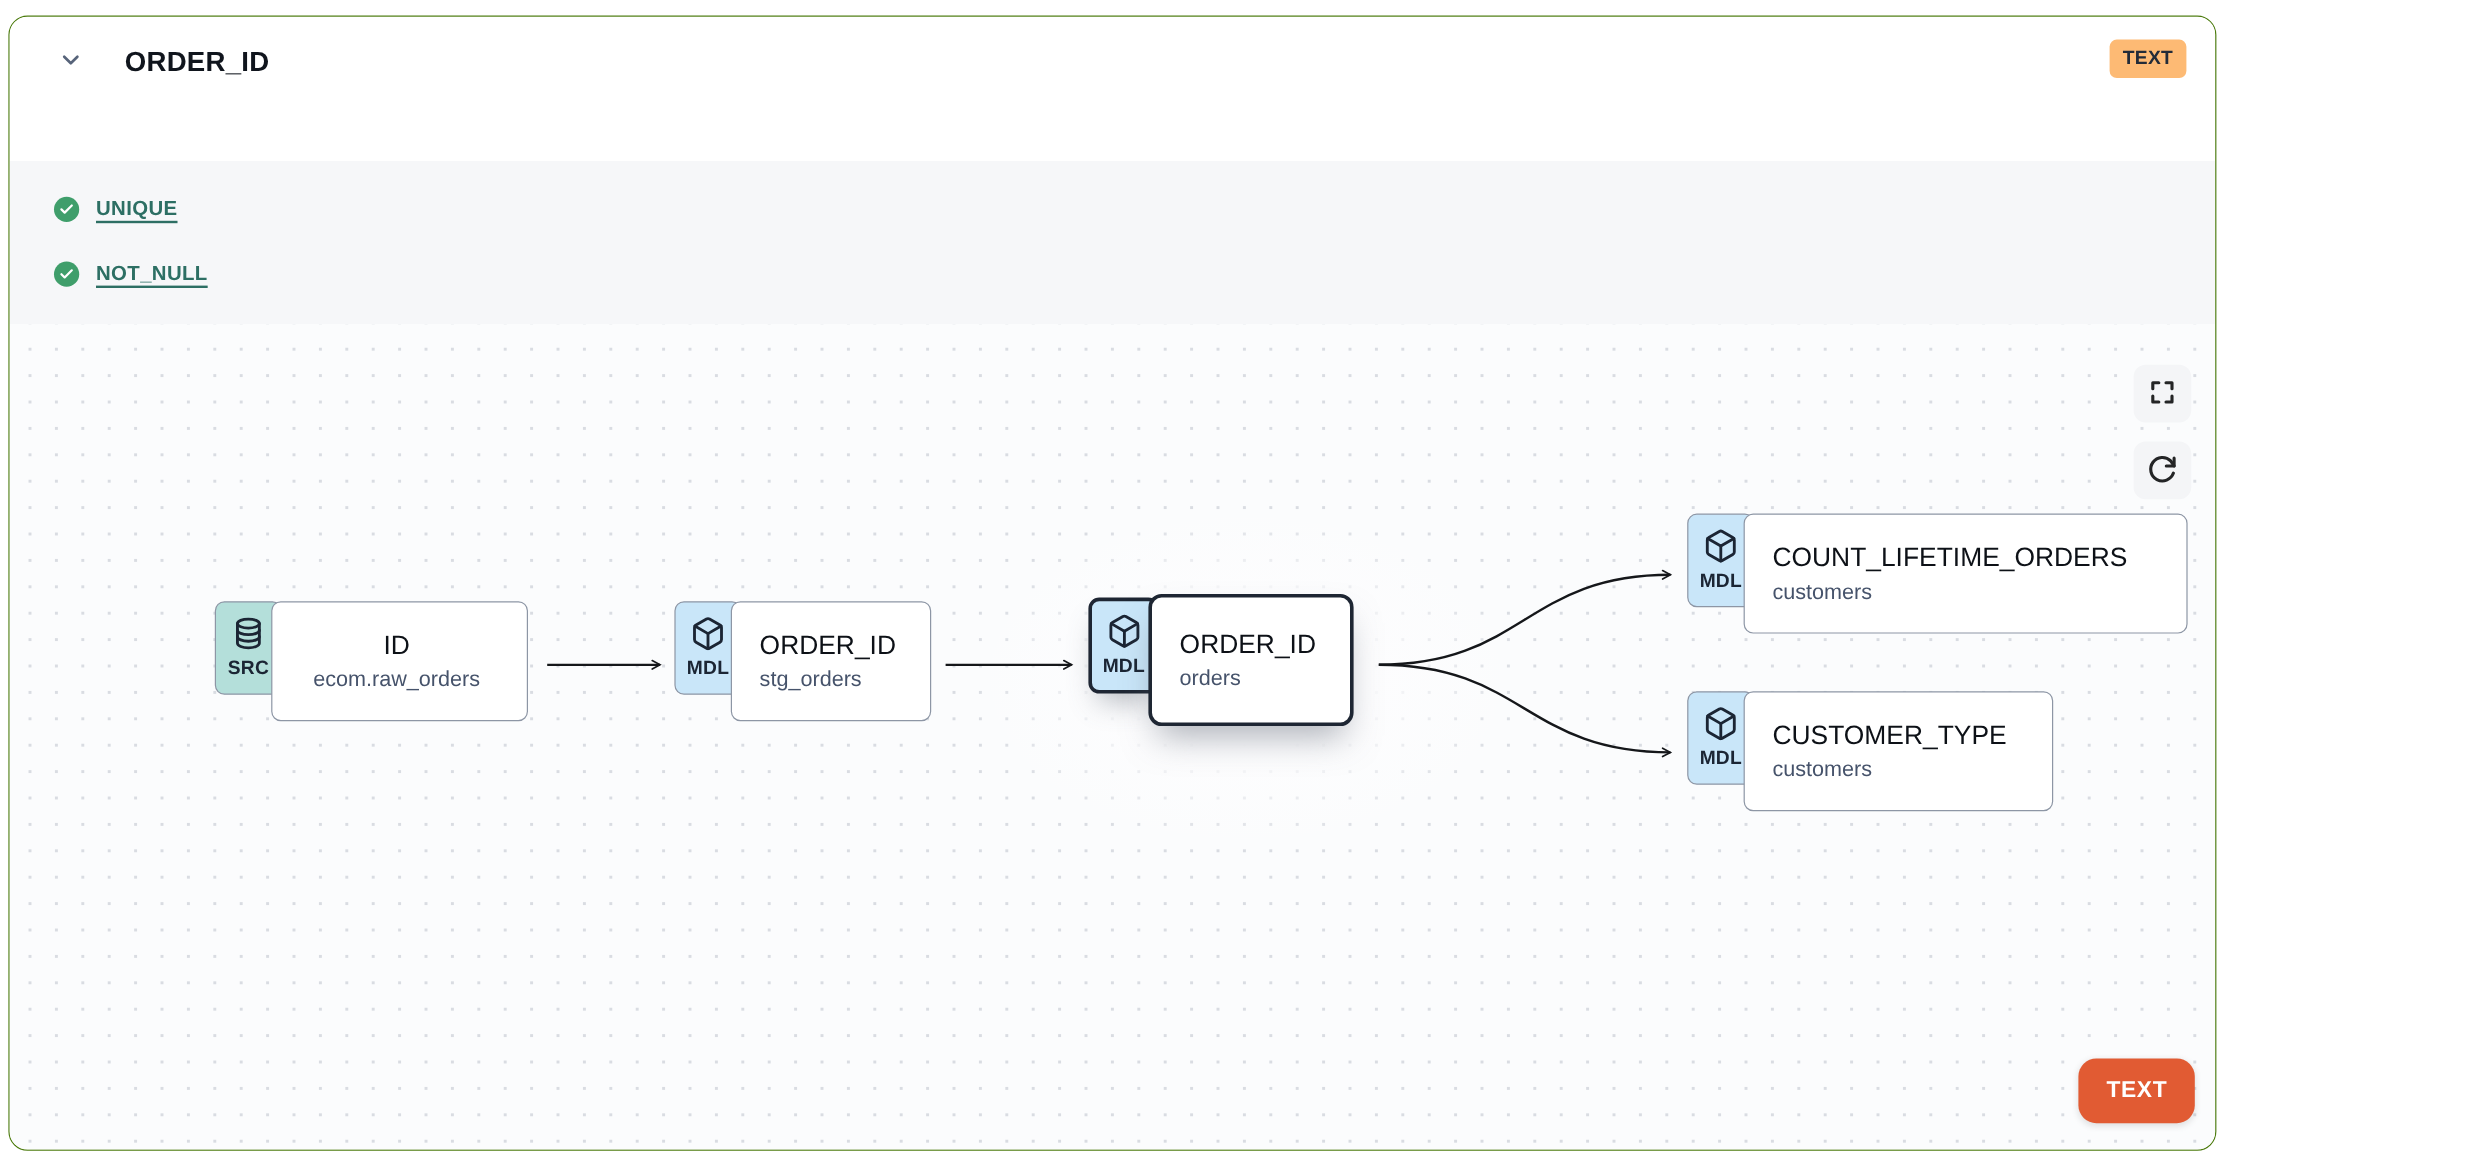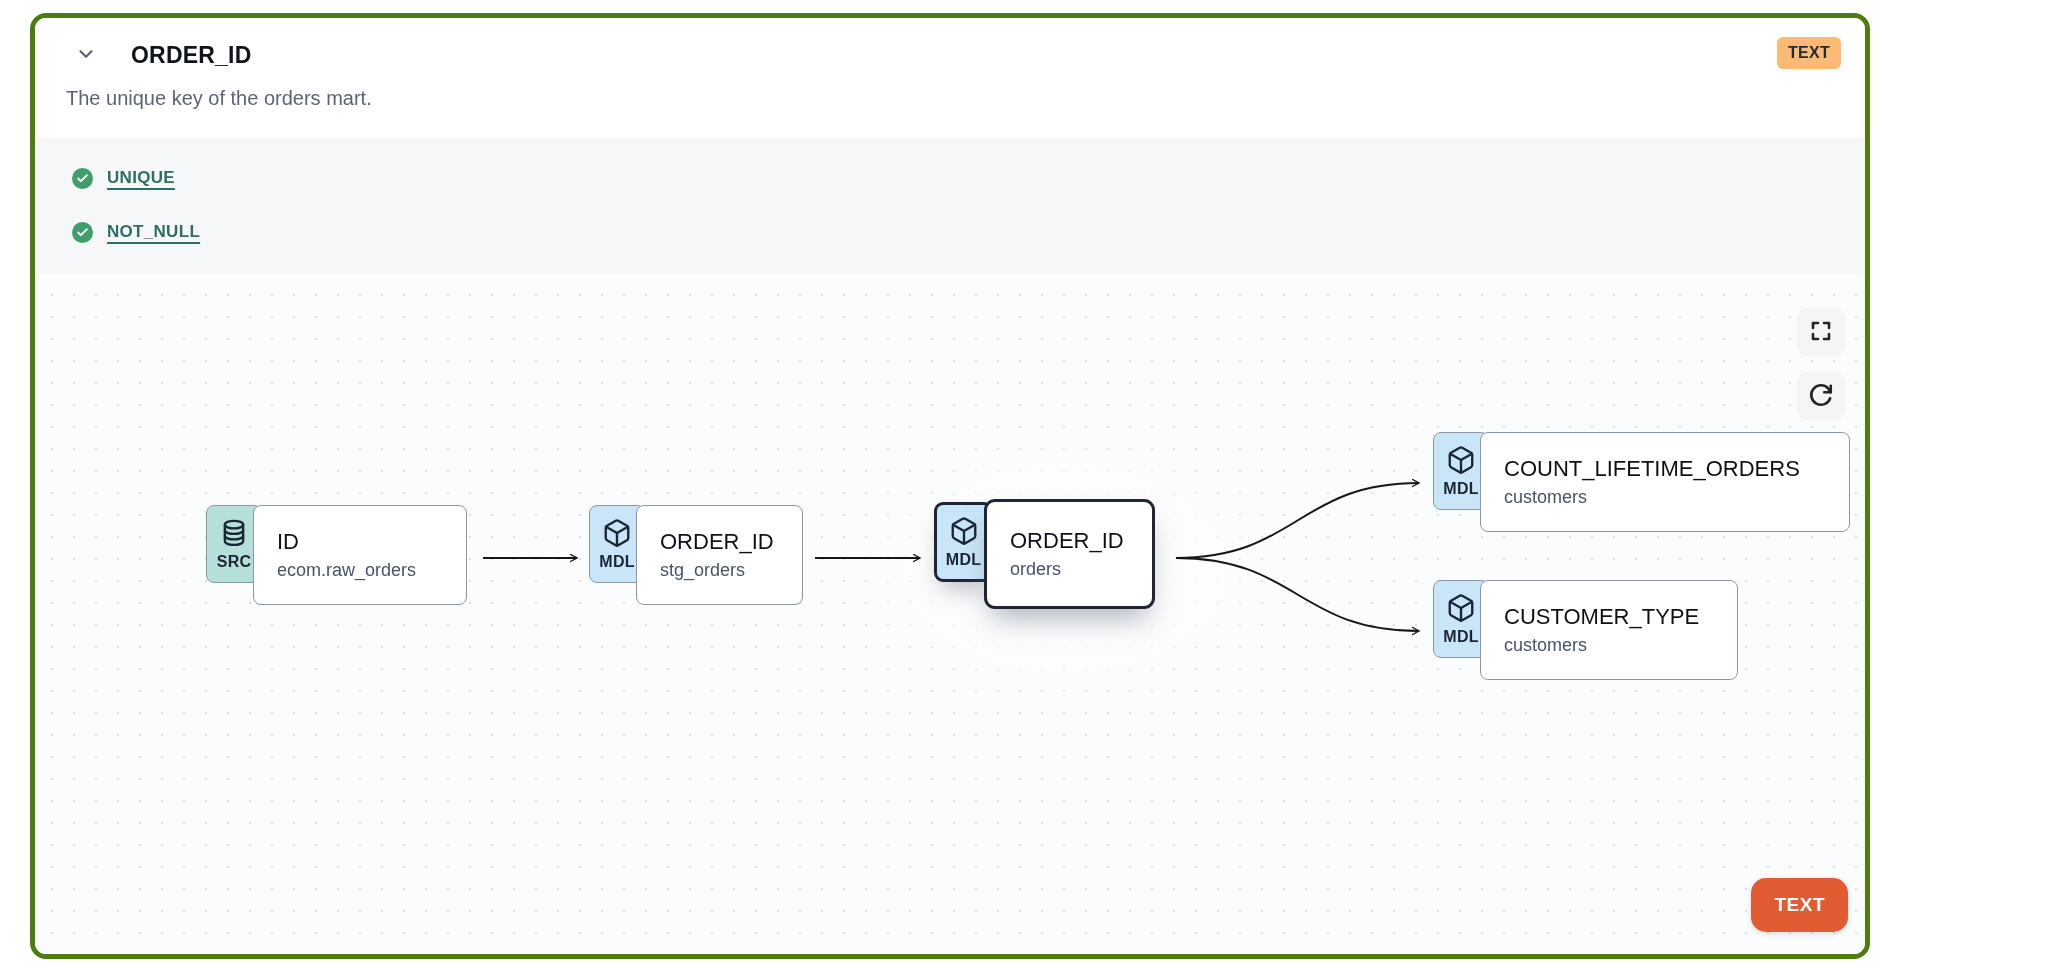--- a/index.html
+++ b/index.html
@@ -1,21 +1,21 @@
 <!DOCTYPE html>
 <html><head>
 <meta charset="utf-8">
 <style>
   * { margin:0; padding:0; box-sizing:border-box; }
   html,body { width:2058px; height:964px; background:#ffffff; overflow:hidden;
               font-family:"Liberation Sans", sans-serif; }
 
   .card { position:absolute; left:7px; top:13px; width:1840px; height:946px;
-          background:#ffffff; border:5px solid #4d7c0f; border-radius:16px;
-          overflow:hidden; display:flex; flex-direction:column;margin-left:23px; }
+          background:#ffffff; border:1px solid #4d7c0f; border-radius:16px;
+          overflow:hidden; display:flex; flex-direction:column; }
 
   
   .hdr { height:120px; background:#ffffff; position:relative; flex:0 0 auto; }
   .hdr-row { display:flex; align-items:center; padding:24px 24px 0 38px; }
   .chev-btn { width:26px; height:26px; border:none; background:transparent; cursor:pointer;
               color:#57647a; display:flex; align-items:center; justify-content:center; padding:0; }
   .hdr-title { margin-left:32px; font-size:23px; font-weight:700; color:#10151d; letter-spacing:.2px; }
   .type-badge { position:absolute; right:24px; top:19px; background:#fdba74; color:#222b38;
                 font-size:16px; font-weight:600; padding:7px 11px; border-radius:6px; letter-spacing:.3px; }
   .hdr-desc { padding:18px 24px 0 31px; font-size:20px; color:#5b6477; }
@@ -58,21 +58,21 @@
   .node.selected .nbadge { border:3px solid #1e2633; border-radius:9px; width:59px; height:80px;
                            margin-top:3px; box-shadow:0 14px 24px -8px rgba(93,101,115,.45); }
   .node.selected .nbody  { border:3px solid #1e2633; border-radius:11px; min-height:110px;
                            box-shadow:0 16px 28px -8px rgba(93,101,115,.5); }
 
   .n1 { left:171px; top:231px; }
   .n2 { left:554px; top:231px; }
   .n3 { left:899px; top:225px; }
   .n4 { left:1398px; top:158px; }
   .n5 { left:1398px; top:306px; }
-  .n1 .nbody { min-width:214px; }
+  .n1 .nbody { min-width:214px;align-items:center; }
   .n2 .nbody { min-width:166px; }
   .n3 .nbody { min-width:168px; }
   .n4 .nbody { min-width:370px; }
   .n5 .nbody { min-width:258px; }
 
   
   .ctrl-col { position:absolute; right:20px; top:34px; display:flex; flex-direction:column; gap:16px; }
   .ctrl-btn { width:48px; height:48px; border:none; border-radius:10px; background:#f4f5f7;
               color:#242526; display:flex; align-items:center; justify-content:center; cursor:pointer; }
 
@@ -91,21 +91,20 @@
       <button class="chev-btn">
         <span>
           <svg width="22" height="22" viewBox="0 0 24 24" fill="none" stroke="currentColor" stroke-width="2.4" stroke-linecap="round" stroke-linejoin="round">
               <polyline points="6 9 12 15 18 9"></polyline>
             </svg>
         </span>
       </button>
       <div class="hdr-title">ORDER_ID</div>
     </div>
     <div class="type-badge">TEXT</div>
-    <div class="hdr-desc">The unique key of the orders mart.</div>
   </div>
 
   <div class="tests">
     <div class="test-row">
       <span class="check">
         <svg width="13" height="13" viewBox="0 0 24 24" fill="none" stroke="#ffffff" stroke-width="3.4" stroke-linecap="round" stroke-linejoin="round">
             <polyline points="20 6 9 17 4 12"></polyline>
           </svg>
       </span>
       <a class="test-link">UNIQUE</a>

